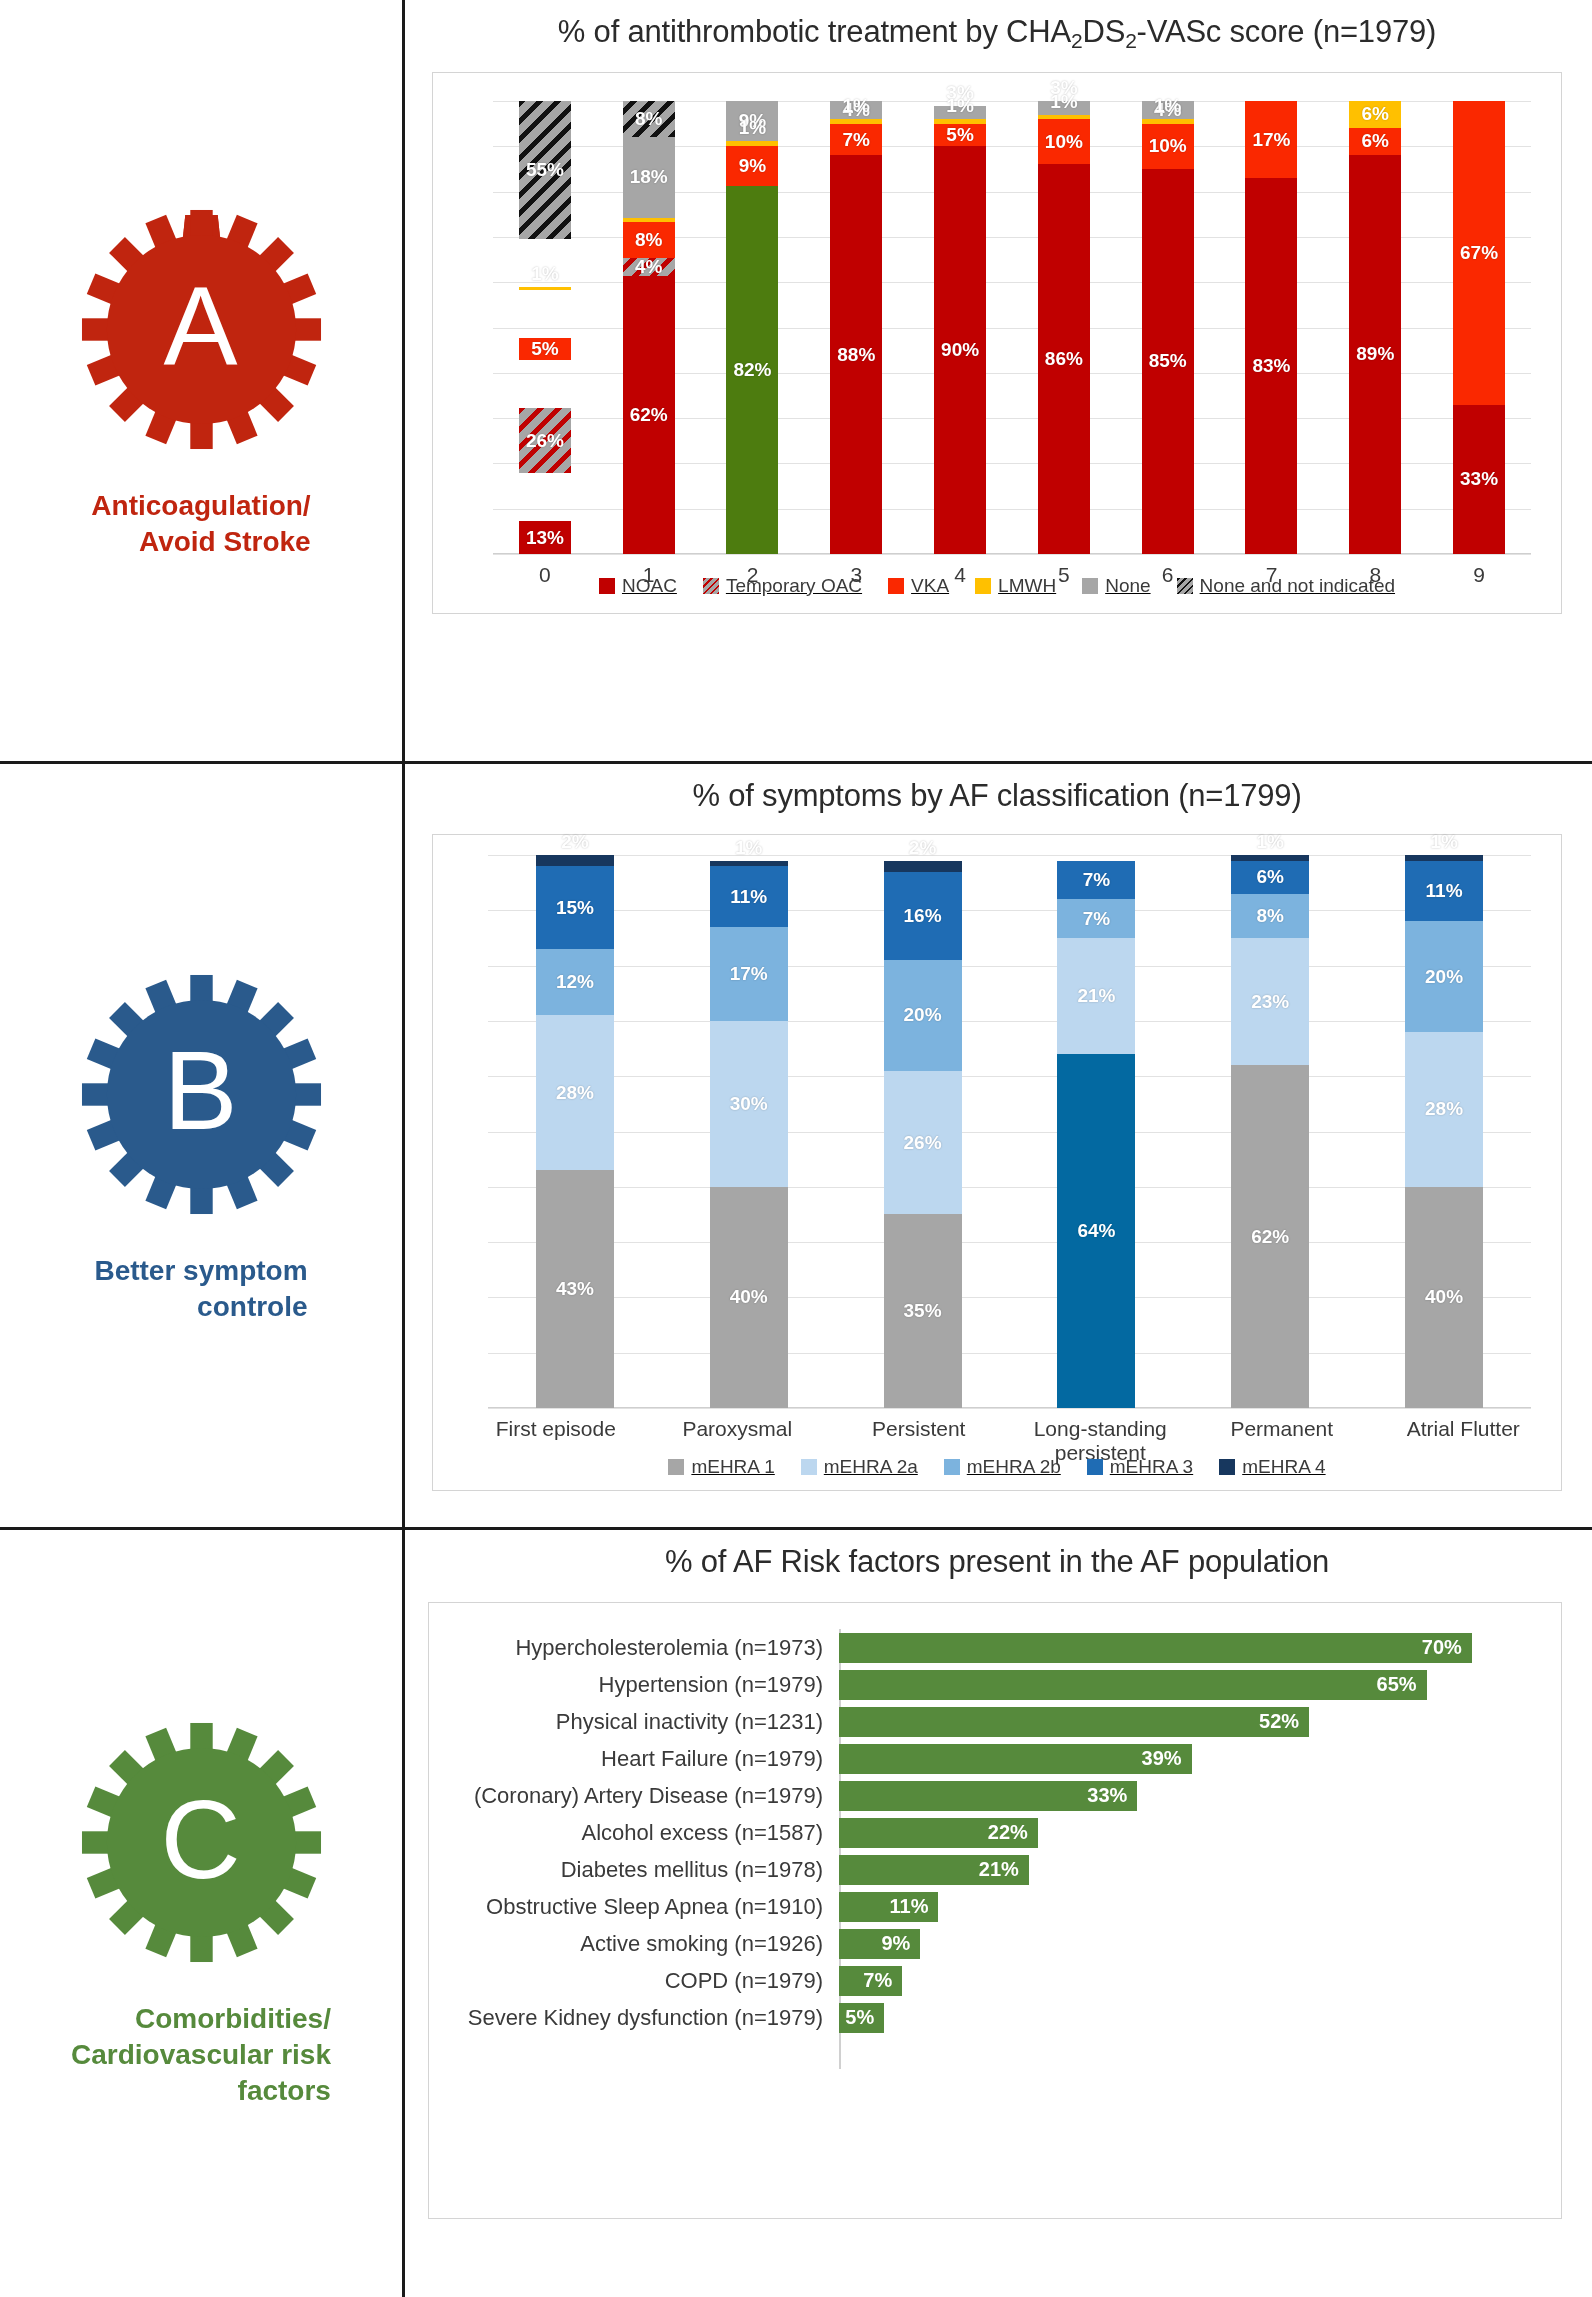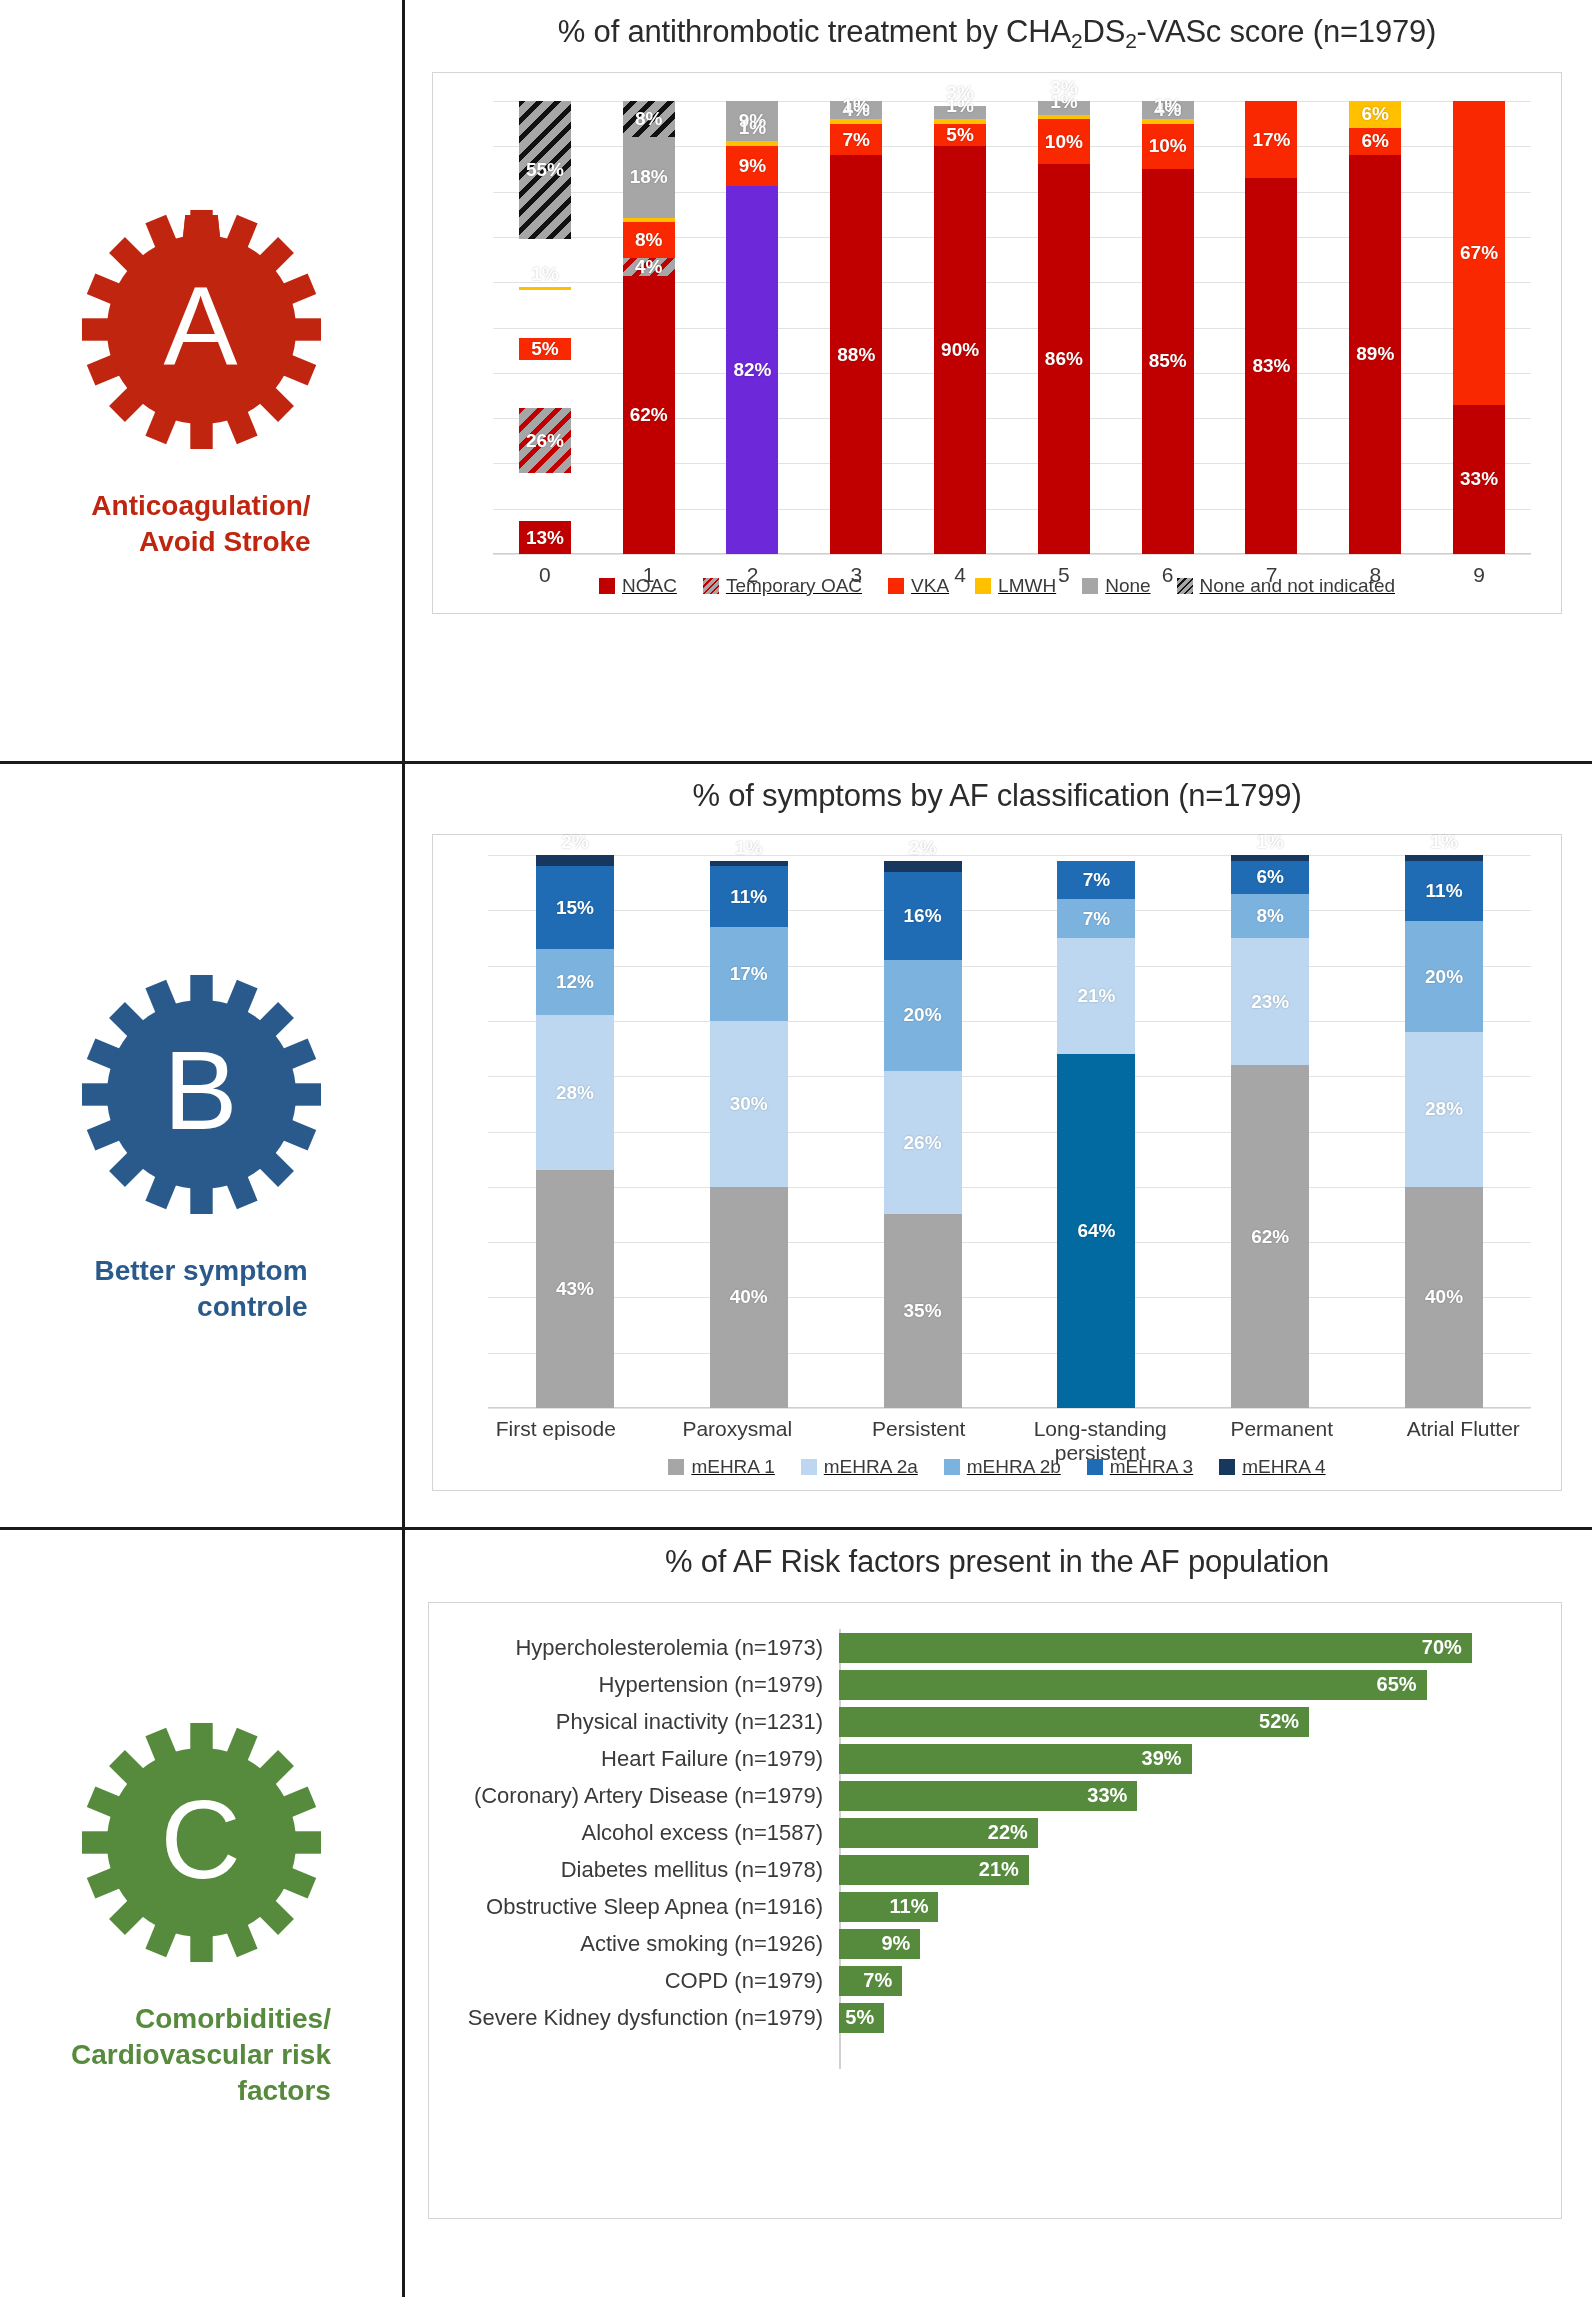--- a/index.html
+++ b/index.html
@@ -213,21 +213,21 @@
                 <div class="stack" style="width: 52px;">
                   <div class="seg" style="background: rgb(166, 166, 166); height: 9%;">
                     <span>9%</span>
                   </div>
                   <div class="seg lbl-above" style="background: rgb(255, 192, 0); height: 1%;">
                     <span>1%</span>
                   </div>
                   <div class="seg" style="background: rgb(250, 40, 0); height: 9%;">
                     <span>9%</span>
                   </div>
-                  <div class="seg" style="background: #6d28d9; height: 82%;">
+                  <div class="seg" style="background: #4d7c0f; height: 82%;">
                     <span>82%</span>
                   </div>
                 </div>
               </div>
               <div class="colcell">
                 <div class="stack" style="width: 52px;">
                   <div class="seg" style="background: rgb(166, 166, 166); height: 4%;">
                     <span>4%</span>
                   </div>
                   <div class="seg lbl-above" style="background: rgb(255, 192, 0); height: 1%;">
@@ -658,21 +658,21 @@
             </div>
             <div class="hbar-row" style="height: 37px;">
               <div class="hbar-label">Diabetes mellitus (n=1978)</div>
               <div class="hbar-track">
                 <div class="hbar-fill" style="width: 28%; background: rgb(86, 138, 60);">
                   <span>21%</span>
                 </div>
               </div>
             </div>
             <div class="hbar-row" style="height: 37px;">
-              <div class="hbar-label">Obstructive Sleep Apnea (n=1916)</div>
+              <div class="hbar-label">Obstructive Sleep Apnea (n=1910)</div>
               <div class="hbar-track">
                 <div class="hbar-fill" style="width: 14.6667%; background: rgb(86, 138, 60);">
                   <span>11%</span>
                 </div>
               </div>
             </div>
             <div class="hbar-row" style="height: 37px;">
               <div class="hbar-label">Active smoking (n=1926)</div>
               <div class="hbar-track">
                 <div class="hbar-fill" style="width: 12%; background: rgb(86, 138, 60);">

